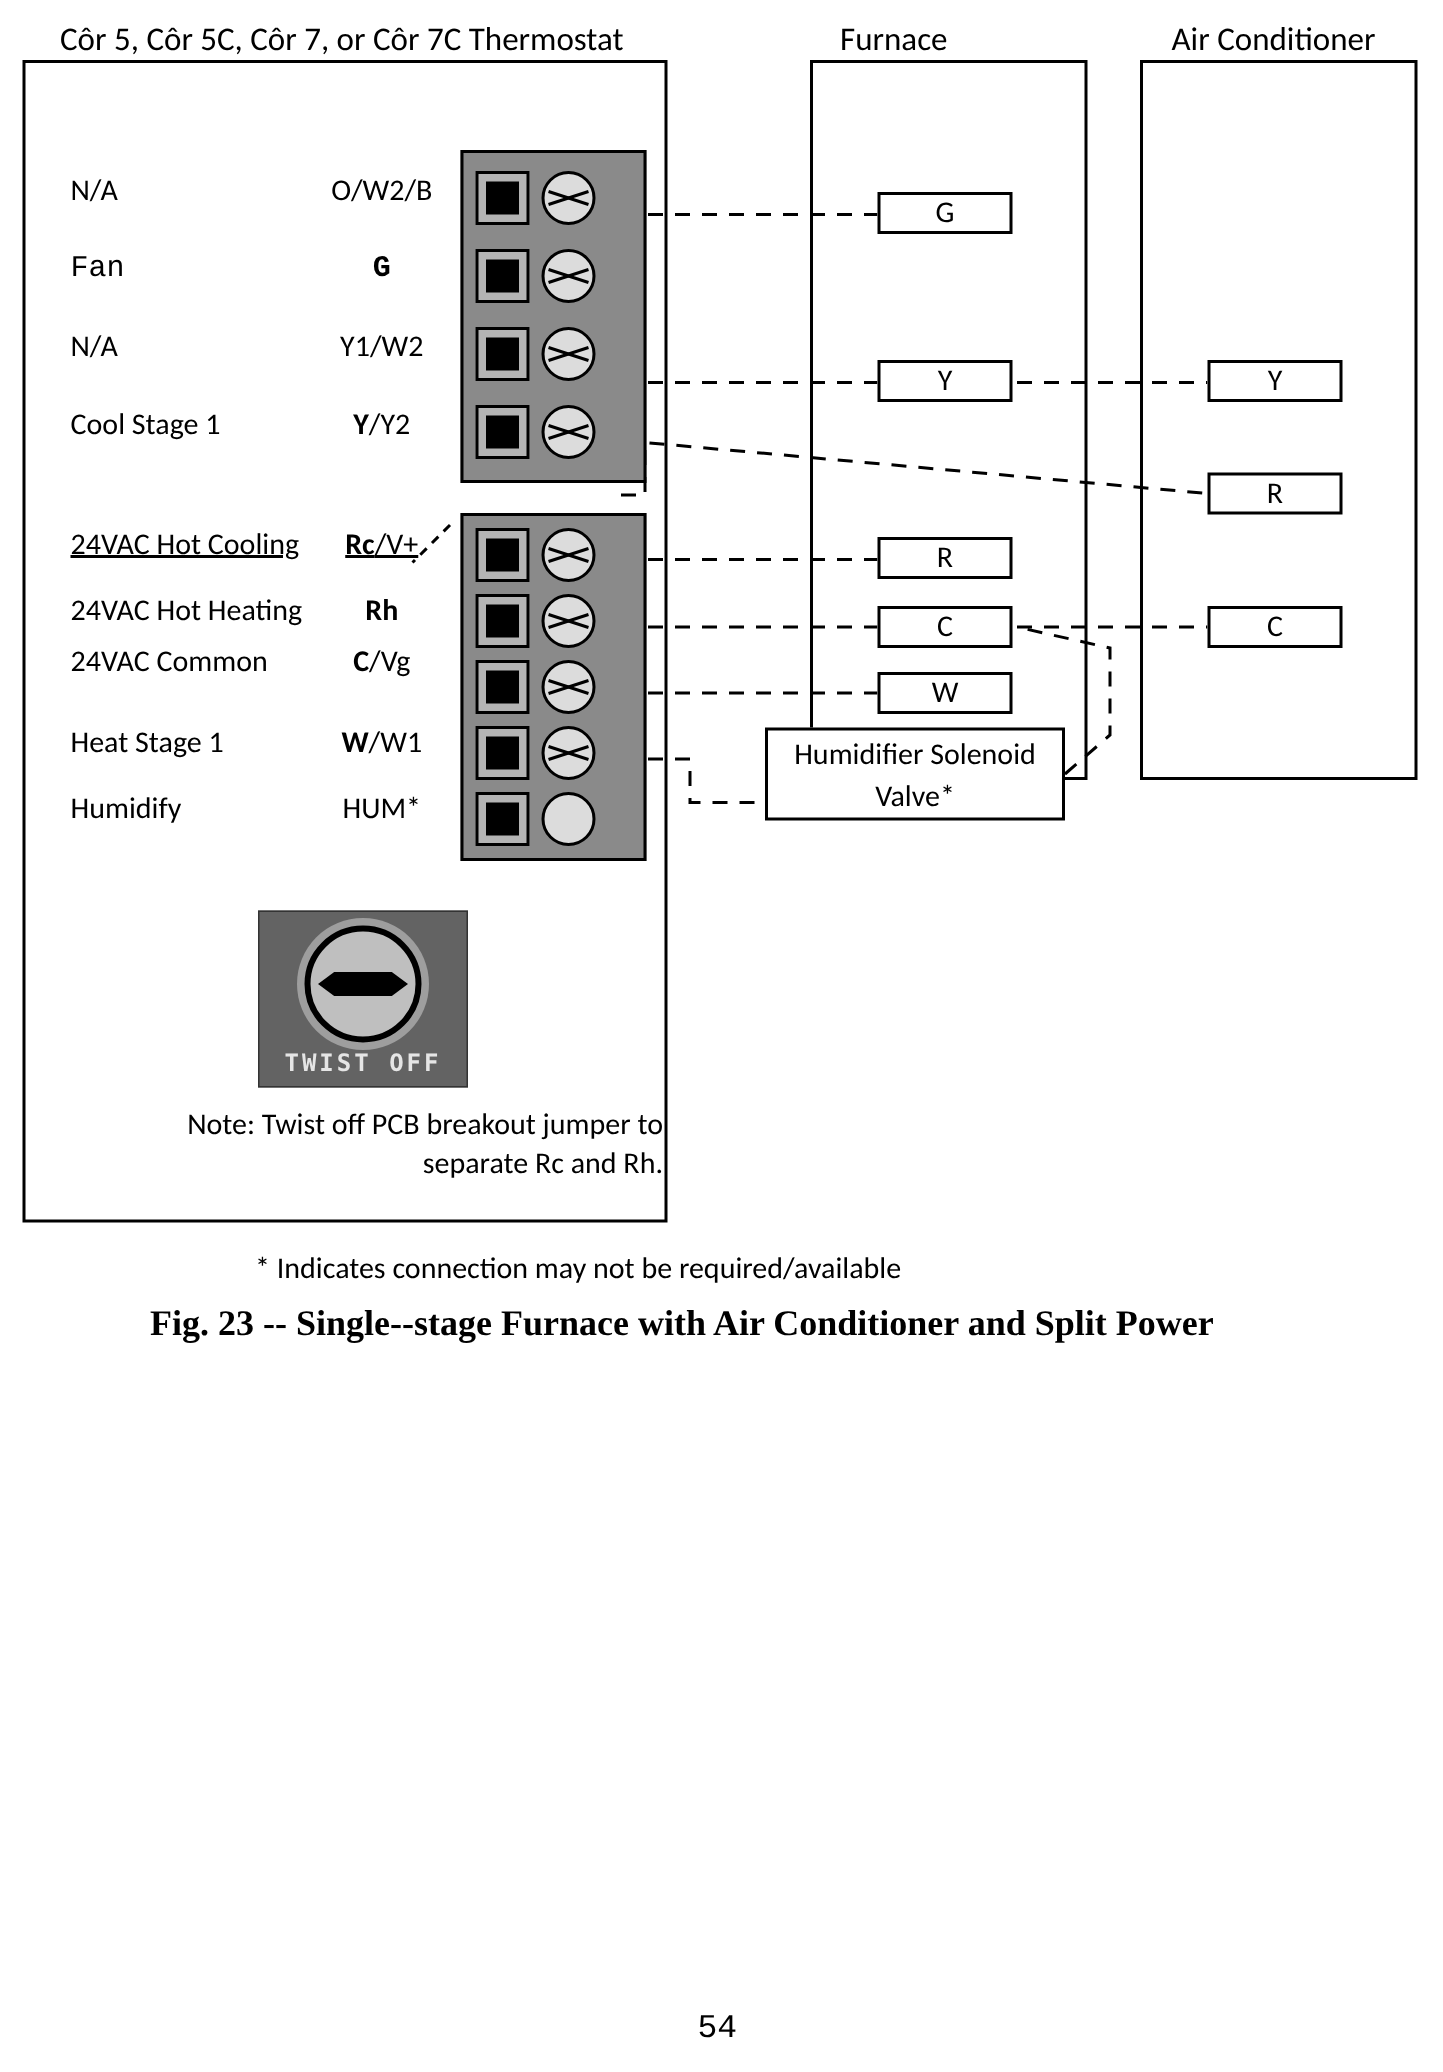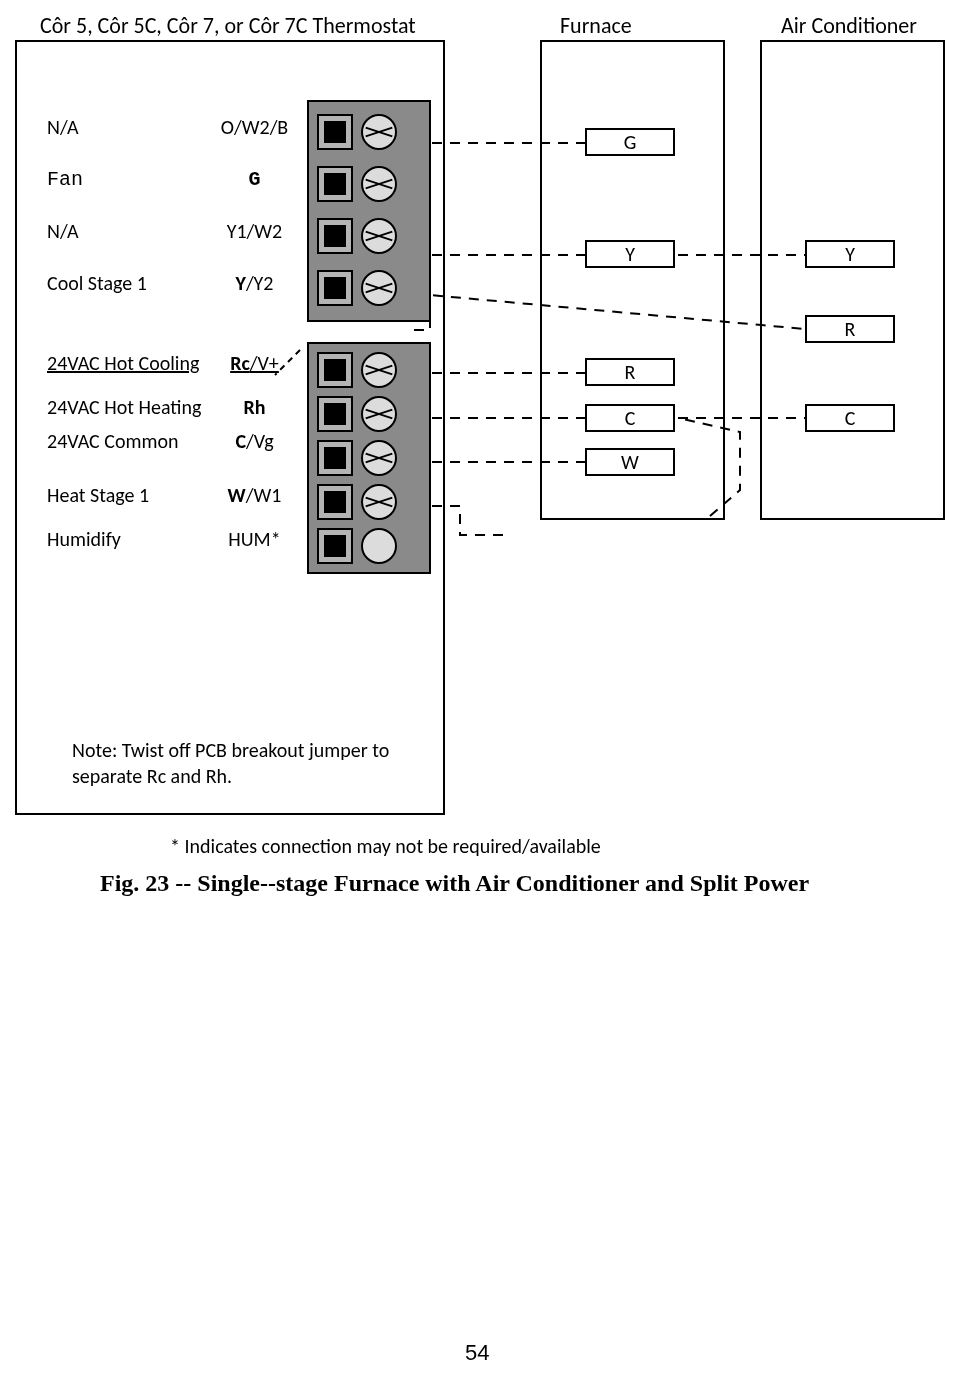--- a/index.html
+++ b/index.html
@@ -99,27 +99,27 @@
     content:""; position:absolute; left:50%; top:50%; width:60px; height:16px;
     background:#000; transform: translate(-50%,-50%);
     clip-path: polygon(0 50%, 18% 0, 82% 0, 100% 50%, 82% 100%, 18% 100%);
   }
   .twist .label{
     font-family: monospace; font-weight:bold; font-size:16px; color:#e5e5e5;
     letter-spacing:2px;
   }
 
   .note { position:absolute; left: 55px; top: 695px; width: 370px;
-          font-size:20px; text-align:left; line-height:26px; }
+          font-size:20px; text-align:right; line-height:26px; }
 
   .footnote { position:absolute; left: 170px; top: 834px; font-size:20px; }
   .caption  { position:absolute; left: 100px; top: 870px;
               font-family: "Times New Roman", serif; font-size:24px; font-weight:bold; }
   .pagenum  { position:absolute; left: 465px; top: 1340px;
-              font-family: Liberation Sans, sans-serif; font-size:22px; }
+              font-family: Liberation Mono, monospace; font-size:22px; }
 
   .svglines { position:absolute; left:0; top:0; pointer-events:none; }
 </style>
 </head>
 <body>
 
 <div class="page">
 
   <div class="headers">
     <div class="h-thermo">Côr 5, Côr 5C, Côr 7, or Côr 7C Thermostat</div>
@@ -233,20 +233,24 @@
         <div class="term-row" style="top: 438px;">
           <div class="term-desc">Heat Stage 1</div>
           <div class="term-lbl"><span><b>W</b>/W1</span></div>
         </div>
         <div class="term-row" style="top: 482px;">
           <div class="term-desc">Humidify</div>
           <div class="term-lbl">HUM*</div>
         </div>
       </div>
 
+    <div class="twist">
+      <div class="disc"></div>
+      <div class="label">TWIST  OFF</div>
+    </div>
 
     <div class="note">Note: Twist off PCB breakout jumper to separate Rc and Rh.</div>
   </div>
 
   <div class="box-furnace"></div>
 
   <div class="box-ac"></div>
 
   <div id="furnace-terms">
       <div class="rt" style="left: 585px; top: 128px;">G</div>
@@ -255,17 +259,20 @@
       <div class="rt" style="left: 585px; top: 404px;">C</div>
       <div class="rt" style="left: 585px; top: 448px;">W</div>
     </div>
 
   <div id="ac-terms">
       <div class="rt" style="left: 805px; top: 240px;">Y</div>
       <div class="rt" style="left: 805px; top: 315px;">R</div>
       <div class="rt" style="left: 805px; top: 404px;">C</div>
     </div>
 
+  <div class="hum-box">
+    <span>Humidifier Solenoid Valve*</span>
+  </div>
 
   <div class="footnote">* Indicates connection may not be required/available</div>
   <div class="caption">Fig. 23 -- Single--stage Furnace with Air Conditioner and Split Power</div>
   <div class="pagenum">54</div>
 </div>
 
 </body></html>

